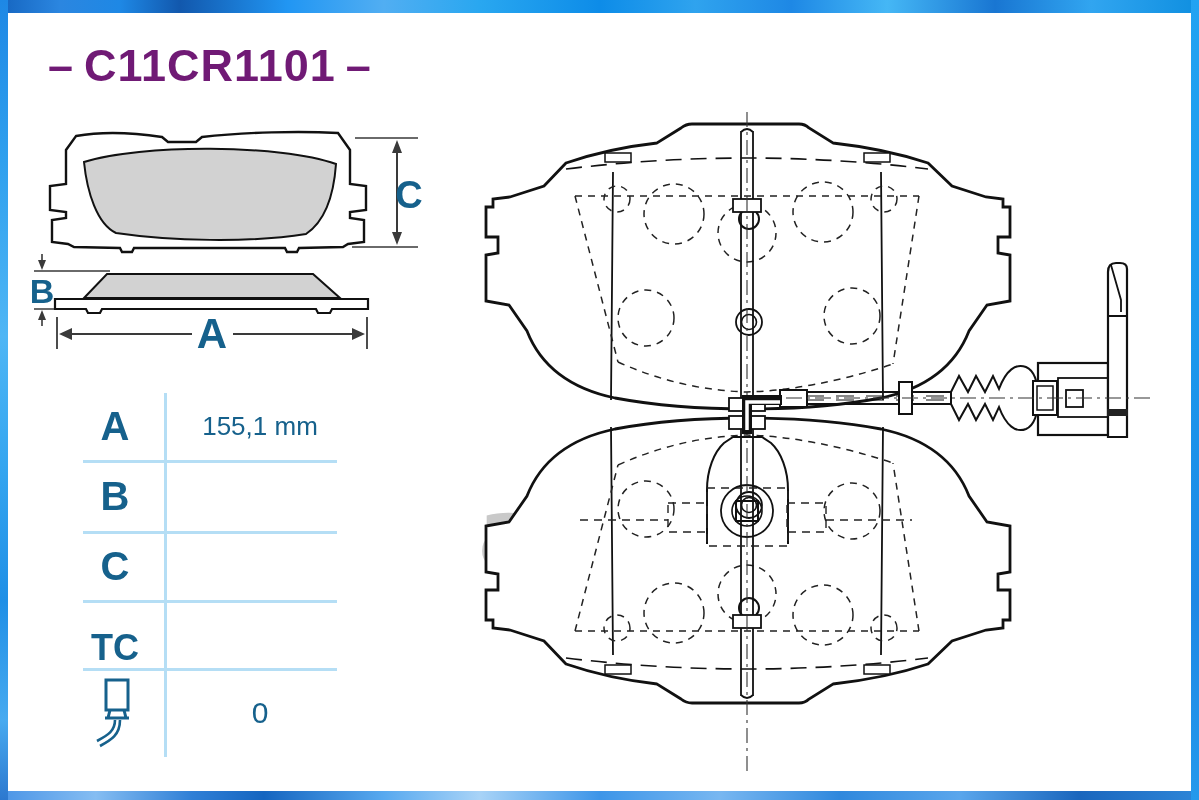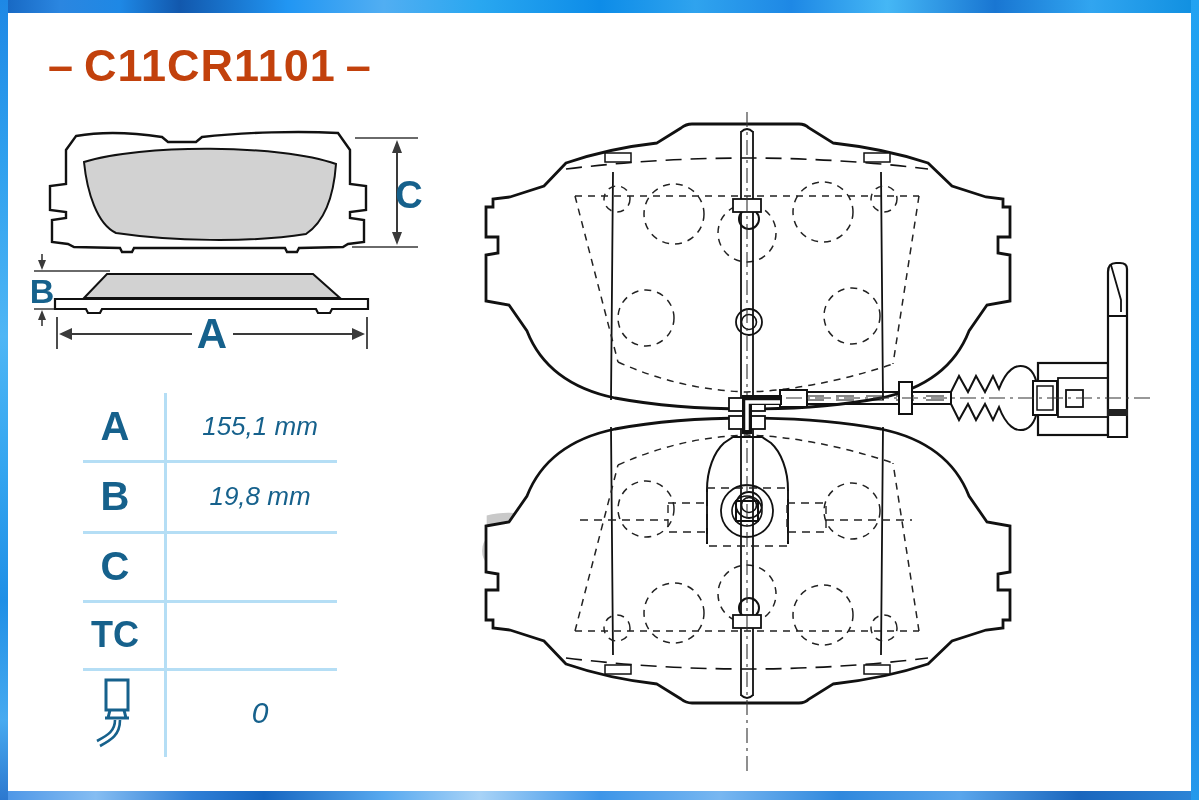--- a/index.html
+++ b/index.html
@@ -10,34 +10,34 @@
   .edge-top{left:0;top:0;width:1199px;height:13px;
     background:linear-gradient(90deg,#1565c0 0%,#2b86e0 5%,#1e88e5 10%,#1258ad 15%,#2196f3 24%,#51aef2 32%,#29a7f0 40%,#0d8ce8 50%,#2fa3ee 58%,#1e88e5 66%,#45b7f5 74%,#1976d2 83%,#31a5f0 91%,#0f8fe0 100%);}
   .edge-bottom{left:0;bottom:0;width:1199px;height:9px;
     background:linear-gradient(90deg,#4a94e6 0%,#85bdf2 8%,#2f7fd6 16%,#1565c0 22%,#58a9ef 32%,#a8d3f7 40%,#3d95e8 50%,#78b7f1 60%,#2f88dd 70%,#5aa6ec 80%,#1a66bd 90%,#2e86d8 100%);}
   .edge-left{left:0;top:0;width:8px;height:800px;
     background:linear-gradient(180deg,#1e88e5 0%,#2fa0ee 20%,#4fb6f5 42%,#35a6f0 58%,#1f8fe6 75%,#47aaf0 90%,#2c78cf 100%);}
   .edge-right{right:0;top:0;width:8px;height:800px;
     background:linear-gradient(180deg,#22a3f2 0%,#1b97ec 45%,#1e88e5 75%,#2499ec 100%);}
   
   .part-header{position:absolute;left:38px;top:40px;z-index:3;
-    font-size:45px;font-weight:bold;color:#c2410c;letter-spacing:1px;white-space:nowrap;}
+    font-size:45px;font-weight:bold;color:#701a75;letter-spacing:1px;white-space:nowrap;}
   .part-header .dash{padding:0 10px;}
   
   .watermark{position:absolute;left:478px;top:486px;z-index:1;
     font-family:"DejaVu Sans",sans-serif;font-weight:bold;font-size:96px;
     color:#c9c9c9;letter-spacing:-5px;line-height:1;}
   
   .svg-abs{position:absolute;z-index:2;}
   
   .spec-line{position:absolute;background:#b5def5;z-index:2;}
   .spec-row{position:absolute;left:60px;width:290px;display:flex;align-items:center;z-index:3;}
   .spec-label{width:110px;text-align:center;font-weight:bold;font-size:40px;color:#16618C;}
   .spec-label.small{font-size:36px;}
-  .spec-value{flex:1;text-align:center;font-size:26px;color:#16618C;font-style:italic;}
+  .spec-value{flex:1;text-align:center;font-size:26px;color:#16618C;}
   .sensor-cell{width:110px;display:flex;justify-content:center;}
 </style>
 </head>
 <body>
 
 <div class="page">
 
   <div class="part-header">
     <span class="dash">–</span><span>C11CR1101</span><span class="dash">–</span>
   </div>
@@ -167,26 +167,25 @@
   <div class="spec-line" style="left:83px;top:531px;width:254px;height:3px;"></div>
   <div class="spec-line" style="left:83px;top:600px;width:254px;height:3px;"></div>
   <div class="spec-line" style="left:83px;top:668px;width:254px;height:3px;"></div>
 
   <div class="spec-row" style="top:393px;height:67px;">
     <div class="spec-label">A</div>
     <div class="spec-value">155,1 mm</div>
   </div>
   <div class="spec-row" style="top:461px;height:70px;">
     <div class="spec-label">B</div>
-    <div class="spec-value">19,8 mm</div>
   </div>
   <div class="spec-row" style="top:532px;height:68px;">
     <div class="spec-label">C</div>
   </div>
-  <div class="spec-row" style="top:601px;height:68px;">
+  <div class="spec-row" style="top:601px;height:68px;align-items:flex-end;">
     <div class="spec-label small">TC</div>
     <div class="spec-value"></div>
   </div>
   <div class="spec-row" style="top:669px;height:88px;">
     <div class="sensor-cell">
       <svg width="44" height="72" viewBox="0 0 44 72">
         <g stroke="#16618C" stroke-width="3" fill="none">
           <rect x="13" y="3" width="22" height="30"></rect>
           <path d="M 17,33 L 15,41 33,41 31,33 M 12,41 H 36"></path>
           <path d="M 22,43 C 22,54 15,58 4,64" stroke-width="2.6"></path>

